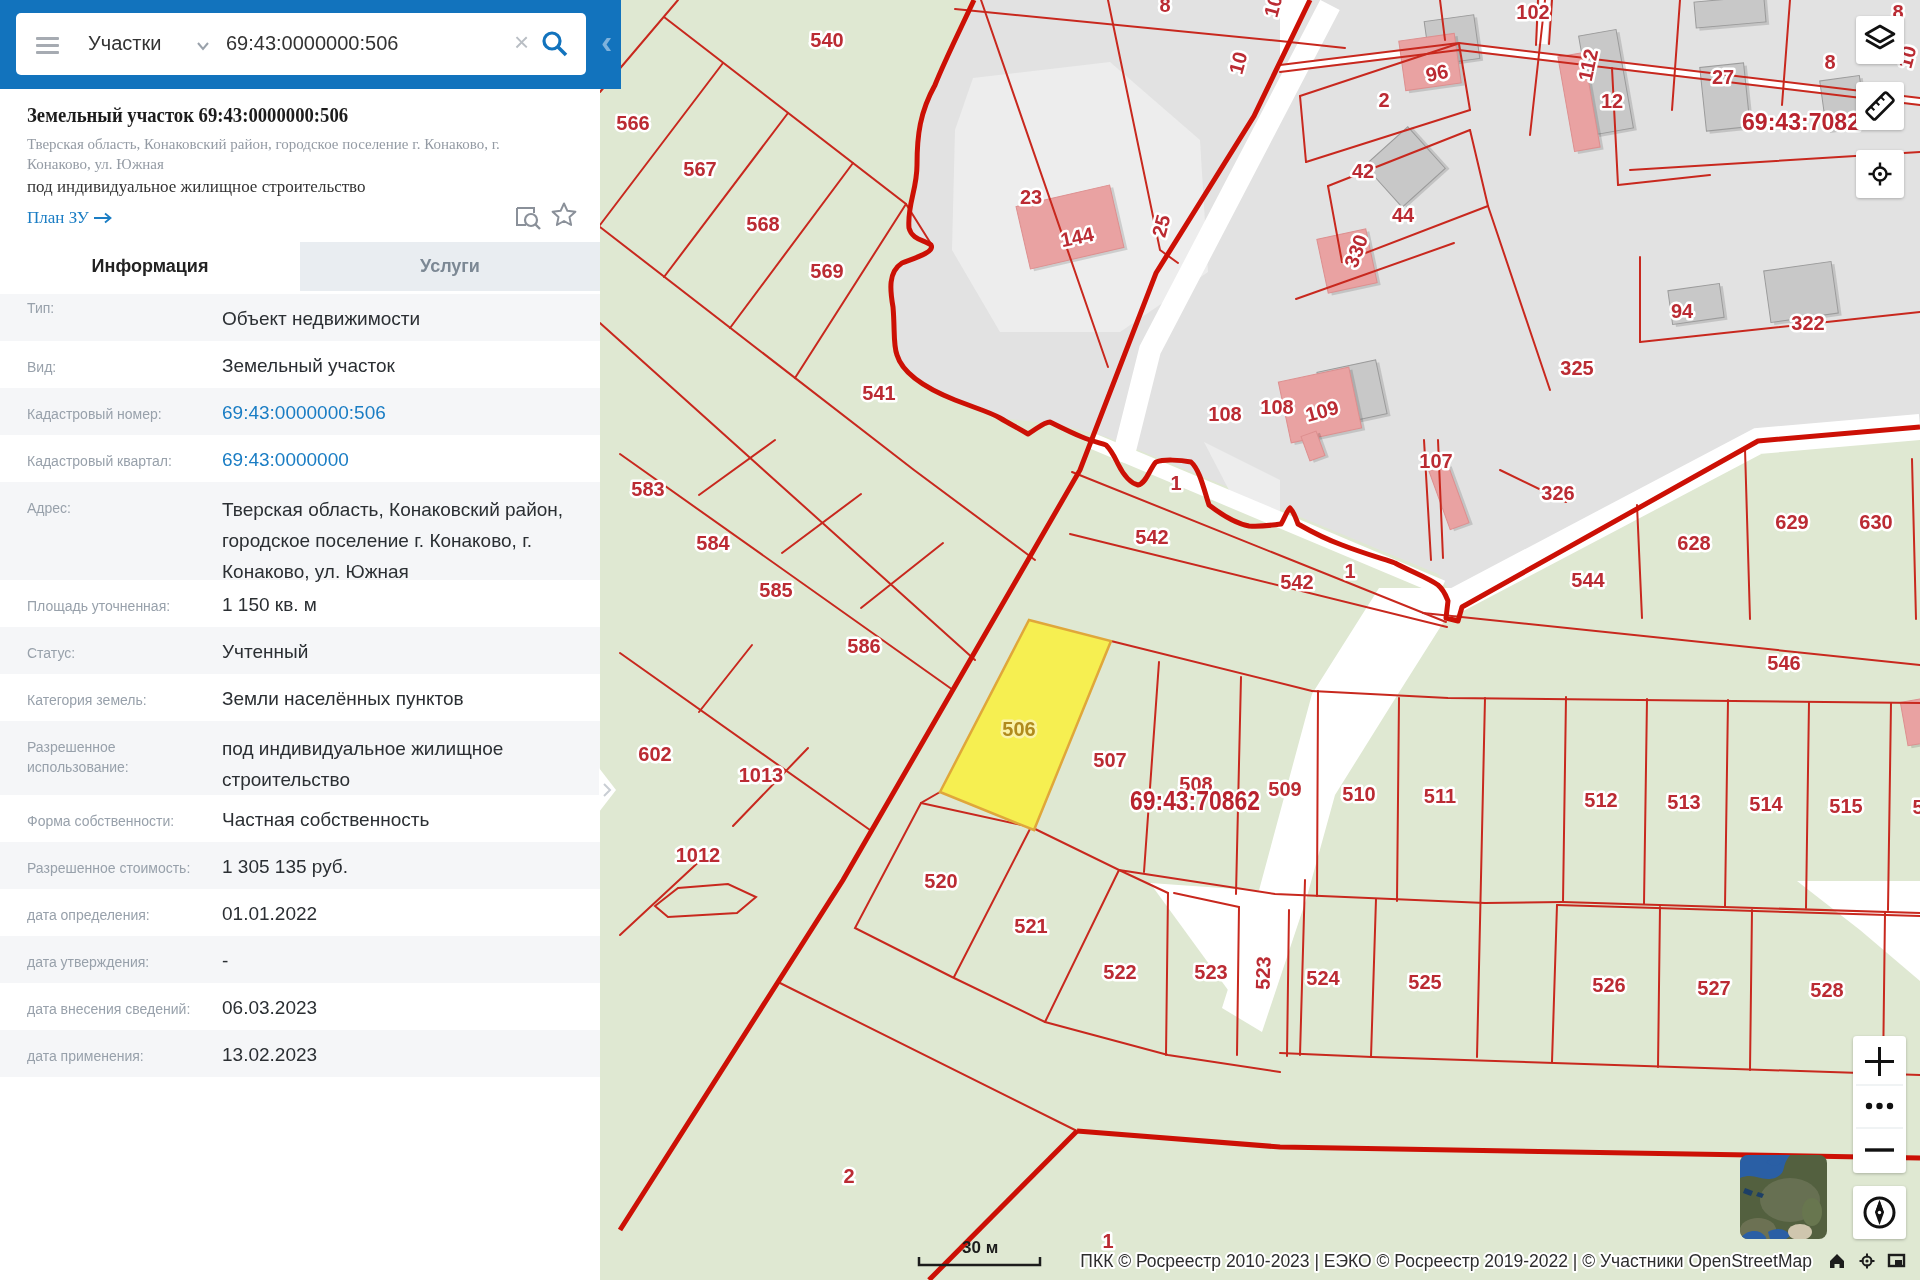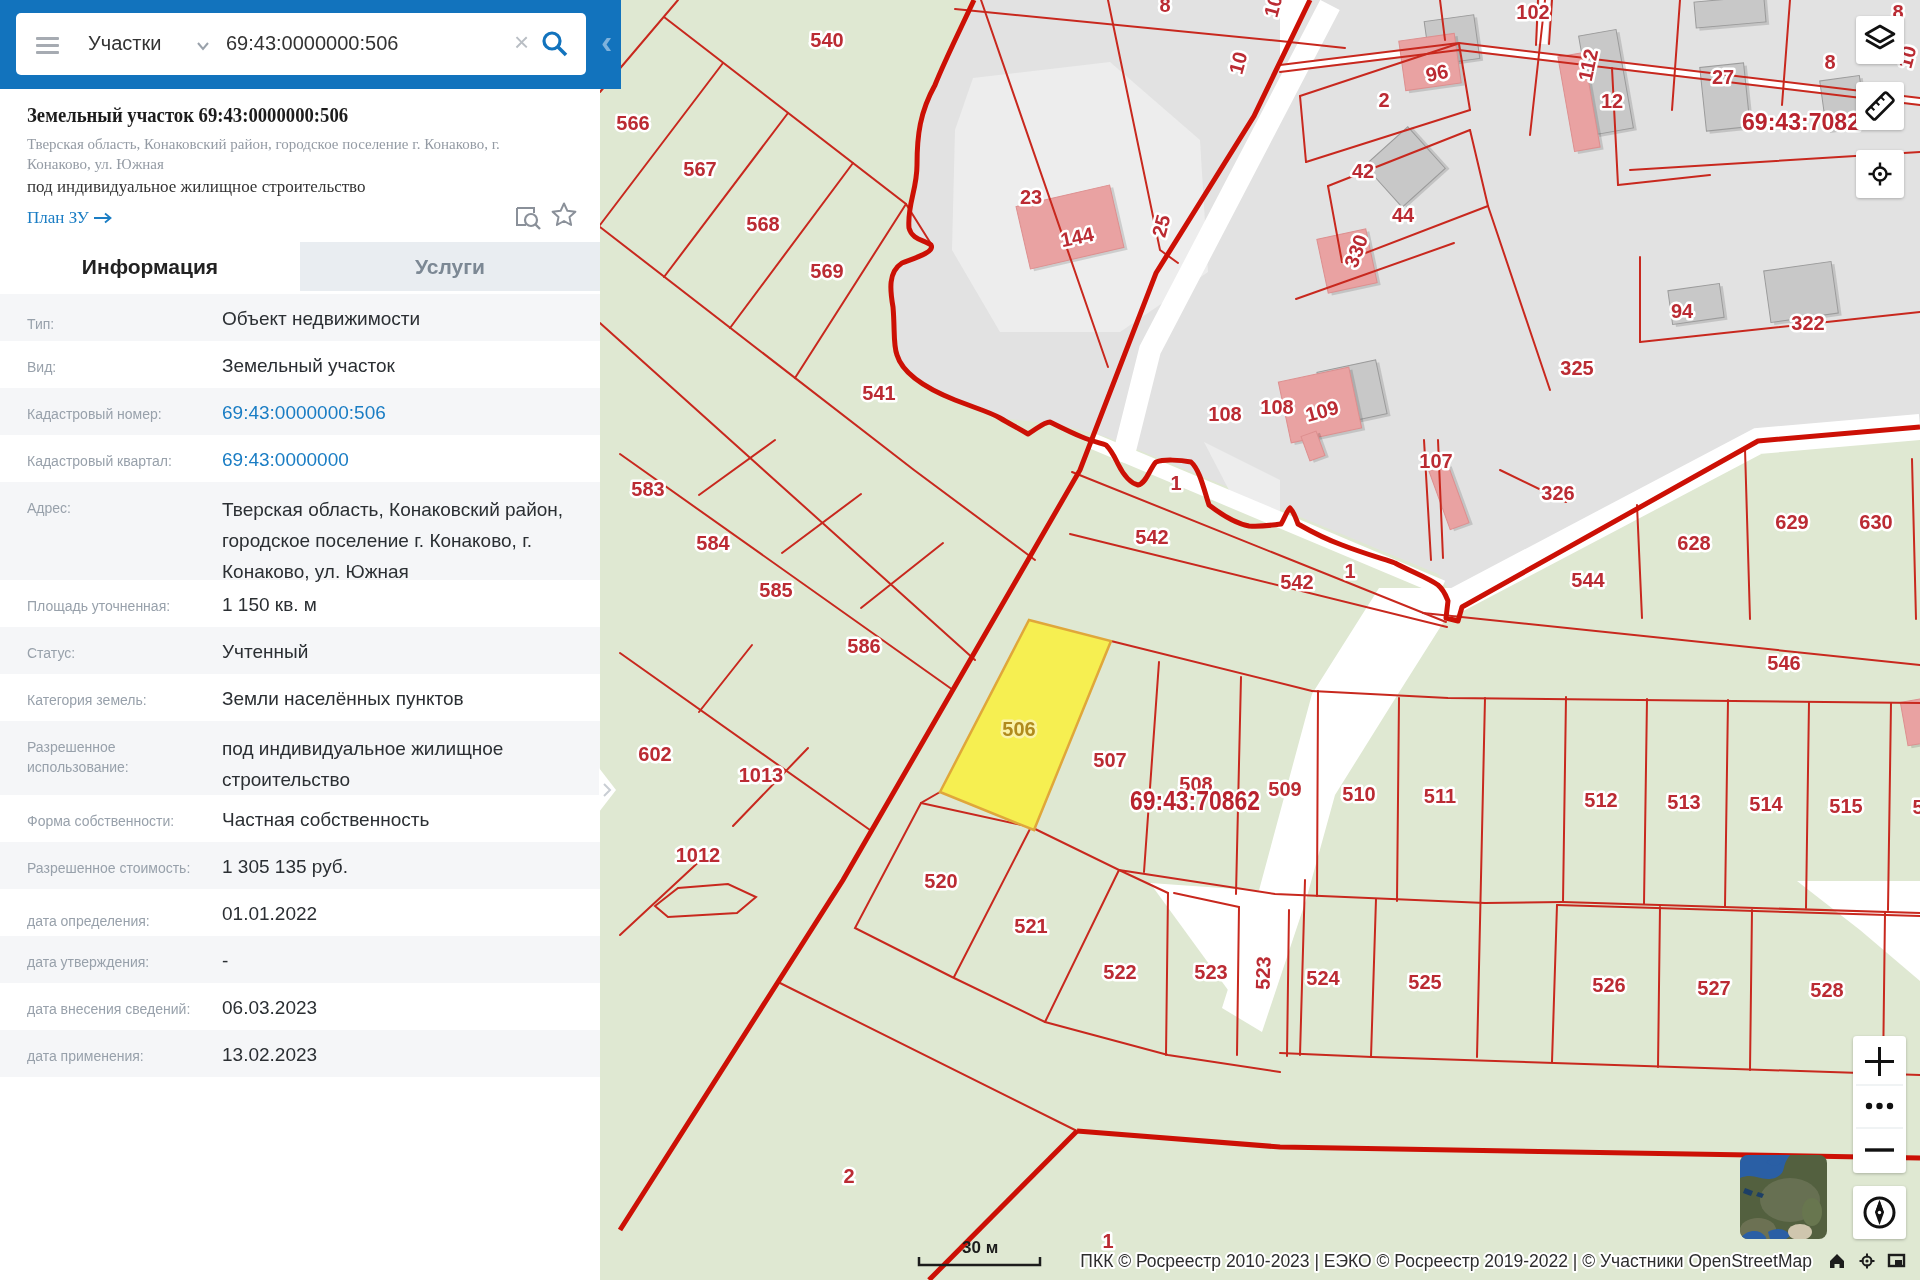--- a/index.html
+++ b/index.html
@@ -21,21 +21,21 @@
 
   #pbody { position:absolute; left:0; top:0; width:600px; height:242px;font-family:Liberation Serif, serif; }
   h1 { position:absolute; left:27px; top:103px; font-size:21px; font-weight:700; color:#1c1c1c; white-space:nowrap; transform:scaleX(.89); transform-origin:left top; }
   .addr { position:absolute; left:27px; top:134px; font-size:15px; color:#949ba4; line-height:20px; white-space:nowrap; }
   .use  { position:absolute; left:27px; top:177px; font-size:17px; color:#333; white-space:nowrap; }
   .plan { position:absolute; left:27px; top:208px; font-size:17px; color:#1a7dc4; }
   .icomag { position:absolute; left:514px; top:203px; }
   .icostar { position:absolute; left:550px; top:201px; }
 
   #tabs { position:absolute; left:0; top:242px; width:600px; height:49px; background:#e9edf1; }
-  .tab { position:absolute; top:0; width:300px; height:49px; text-align:center; line-height:49px; font-size:21px; }
+  .tab { position:absolute; top:0; width:300px; height:49px; text-align:center; line-height:49px; font-size:18px; }
   .tab.on { left:0; background:#ffffff; color:#222; font-weight:700; }
   .tab.off { left:300px; color:#7c8894; font-weight:700; }
 
   #rows { position:absolute; left:0; top:294px; width:600px; }
   .row { position:relative; width:600px; }
   .row.g { background:#f5f6f8; }
   .lab { position:absolute; left:27px; font-size:14px; color:#98a1ab; }
   .val { position:absolute; left:222px; font-size:19px; color:#2b2f33; line-height:31px; }
   .val.lnk { color:#1a7dc4; }
 </style>
@@ -386,21 +386,21 @@
         <svg class="icostar" width="28" height="28" viewBox="0 0 28 28">
           <path d="M14 2.5 L17.4 9.8 L25.4 10.7 L19.5 16.1 L21.1 24 L14 20 L6.9 24 L8.5 16.1 L2.6 10.7 L10.6 9.8 Z" stroke="#8a9099" stroke-width="2" fill="none" stroke-linejoin="round"></path>
         </svg>
     </div>
     <div id="tabs">
       <div class="tab on">Информация</div>
       <div class="tab off">Услуги</div>
     </div>
     <div id="rows">
 <div class="row g" style="height:47px">
-          <div class="lab" style="top:20px;width:180px;line-height:20px">Тип:</div>
+          <div class="lab" style="top:4px;width:180px;line-height:20px">Тип:</div>
           <div class="val" style="top:9px;width:350px">Объект недвижимости</div>
         </div>
 <div class="row" style="height:47px">
           <div class="lab" style="top:16px;width:180px;line-height:20px">Вид:</div>
           <div class="val" style="top:9px;width:350px">Земельный участок</div>
         </div>
 <div class="row g" style="height:47px">
           <div class="lab" style="top:16px;width:180px;line-height:20px">Кадастровый номер:</div>
           <div class="val lnk" style="top:9px;width:350px">69:43:0000000:506</div>
         </div>
@@ -430,21 +430,21 @@
         </div>
 <div class="row" style="height:47px">
           <div class="lab" style="top:16px;width:180px;line-height:20px">Форма собственности:</div>
           <div class="val" style="top:9px;width:350px">Частная собственность</div>
         </div>
 <div class="row g" style="height:47px">
           <div class="lab" style="top:16px;width:180px;line-height:20px">Разрешенное стоимость:</div>
           <div class="val" style="top:9px;width:350px">1 305 135 руб.</div>
         </div>
 <div class="row" style="height:47px">
-          <div class="lab" style="top:22px;width:180px;line-height:20px">дата определения:</div>
+          <div class="lab" style="top:16px;width:180px;line-height:20px">дата определения:</div>
           <div class="val" style="top:9px;width:350px">01.01.2022</div>
         </div>
 <div class="row g" style="height:47px">
           <div class="lab" style="top:16px;width:180px;line-height:20px">дата утверждения:</div>
           <div class="val" style="top:9px;width:350px">-</div>
         </div>
 <div class="row" style="height:47px">
           <div class="lab" style="top:16px;width:180px;line-height:20px">дата внесения сведений:</div>
           <div class="val" style="top:9px;width:350px">06.03.2023</div>
         </div>

